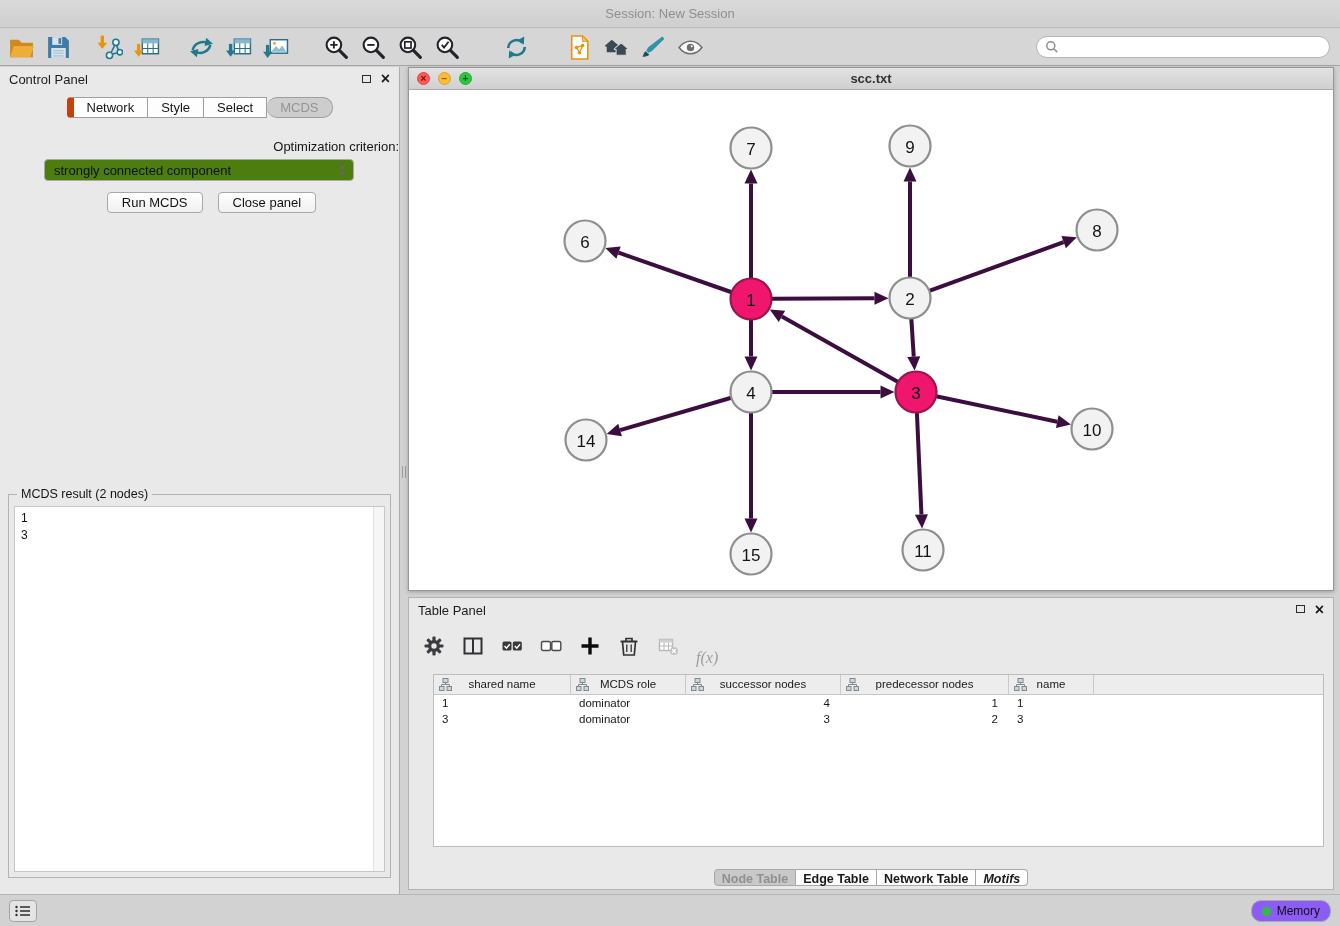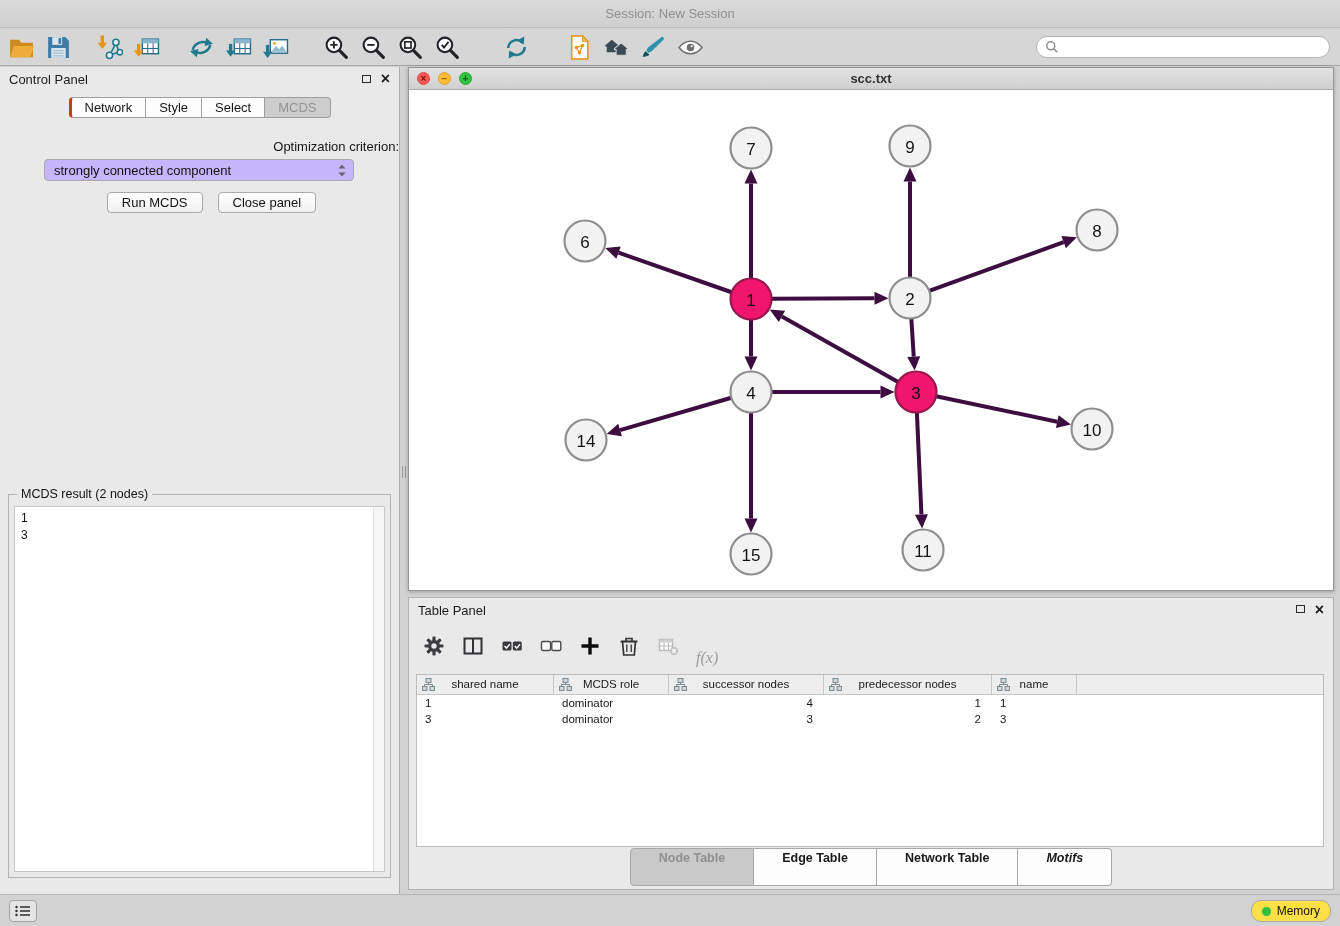--- a/index.html
+++ b/index.html
@@ -31,27 +31,27 @@
   .panel-header { position:relative; height:24px; }
   .panel-title { position:absolute; left:9px; top:5px; font-size:13px; color:#1c1c1c; }
   .float-icon { position:absolute; right:28px; top:8px; width:9px; height:8px;
     border:1.5px solid #2b2b2b; display:block; }
   .close-x { position:absolute; right:9px; top:3px; font-size:16px; font-weight:bold; color:#1c1c1c; line-height:18px; }
   .tp-header .float-icon { top:7px; } 
 
   .seg { position:absolute; top:30px; left:50%; transform:translateX(-50%); display:flex; }
   .seg-btn { height:21px; line-height:19px; padding:0 13px; background:#fdfdfd;
     border:1px solid #9f9f9f; border-left:none; font-size:13px; color:#161616; cursor:default; }
-  .seg-btn.first { border-left:3px solid #c2410c; border-radius:4px 0 0 4px; }
+  .seg-btn.first { border-left:7px solid #c2410c; border-radius:4px 0 0 4px; }
   .seg-btn.last { border-radius:0 4px 4px 0; }
-  .seg-btn.active { background:#cdcdcd; color:#949494; }
+  .seg-btn.active { background:#cdcdcd; color:#949494;border-radius:10px; }
 
   .opt-label { position:absolute; top:72px; left:0; right:0; text-align:right; font-size:13px; color:#151515; }
   .dropdown { position:absolute; top:92px; left:44px; width:310px; height:22px;
-    background:#c4b5fd; border:1px solid #a9a9a9; border-radius:4px;
+    background:#4d7c0f; border:1px solid #a9a9a9; border-radius:4px;
     display:flex; align-items:center; padding:0 6px 0 9px; }
   .dd-text { flex:1; font-size:13px; color:#111; }
   .btn-row { position:absolute; top:125px; left:0; right:0; display:flex; justify-content:center; gap:15px;padding-left:24px; }
   .mac-btn { height:21px; padding:0 14px; font-size:13px; color:#111;
     background:linear-gradient(#ffffff,#f0f0f0); border:1px solid #a9a9a9; border-radius:4px;
     font-family:"Liberation Sans", sans-serif; }
 
   .result-box { position:absolute; left:8px; top:427px; width:383px; height:384px;
     border:1px solid #b3b3b3;padding-left:20px; }
   .result-title { position:absolute; top:-8px; left:8px; background:#e9e9e9; padding:0 4px;
@@ -79,46 +79,46 @@
   .light.green { background:#31c443; border:1px solid #27aa35; color:#0b5c14; }
   .net-canvas { position:relative; width:924px; height:500px; background:#fff; }
   #graph-svg text { font-size:17px; font-family:"Liberation Sans", sans-serif; fill:#141414; }
 
   
   .table-panel { position:absolute; left:408px; top:597px; width:926px; height:293px;
     background:#e9e9e9; border:1px solid #b2b2b2; }
   .tp-header { position:relative; height:24px; }
   .tp-toolbar { position:absolute; top:34px; left:14px; height:28px; display:flex; align-items:center; gap:17px; }
   .fx-label { font-size:16px; font-style:italic; font-family:"Liberation Serif", serif; color:#9d9d9d;margin-top:24px; }
-  .tp-table { position:absolute; left:7px; right:9px; top:76px; height:173px;
+  .tp-table { position:absolute; left:24px; right:9px; top:76px; height:173px;
     background:#fff; border:1px solid #bdbdbd; overflow:hidden; }
   .thead { display:flex; height:20px; background:#ededed; border-bottom:1px solid #c6c6c6; }
   .th { position:relative; font-size:11.5px; color:#1a1a1a; text-align:center; line-height:19px;
     border-right:1px solid #c9c9c9; overflow:hidden; cursor:default; }
   .th .attr-ic { position:absolute; left:5px; top:3px; }
   .cfill { flex:1; border-right:none !important; }
   .trow { display:flex; height:16px; }
   .td { font-size:11.5px; color:#161616; line-height:16px; padding-left:8px; overflow:hidden; }
   .td.num { text-align:right; padding-left:0; padding-right:11px; }
   .c0 { width:137px; } .c1 { width:115px; } .c2 { width:155px; } .c3 { width:168px; } .c4 { width:85px; }
   .tp-tabs { position:absolute; left:0; right:0; bottom:3px; display:flex; justify-content:center; }
-  .tp-tab { height:38px; line-height:19px; padding:0 28px; background:#fdfdfd;
+  .tp-tab { height:17px; line-height:19px; padding:0 7px; background:#fdfdfd;
     border:1px solid #a8a8a8; border-left:none; font-size:12.5px; font-weight:bold; color:#1a1a1a; cursor:default; }
   .tp-tab.first { border-left:1px solid #a8a8a8; border-radius:4px 0 0 4px; }
   .tp-tab.last { border-radius:0 4px 4px 0;font-style:italic; }
   .tp-tab.active { background:#c9c9c9; color:#909090; }
 
   
   .statusbar { position:absolute; left:0; right:0; bottom:0; height:32px;
     background:#d2d2d2; border-top:1px solid #b6b6b6; }
   .status-left-btn { position:absolute; left:9px; top:5px; width:28px; height:22px;
     background:#e4e4e4; border:1px solid #a5a5a5; border-radius:4px;
     display:flex; align-items:center; justify-content:center; }
   .memory-btn { position:absolute; right:9px; top:5px; height:22px; padding:0 10px;
-    background:#fde047; border:1px solid #a9a9a9; border-radius:10px;
+    background:#8b5cf6; border:1px solid #a9a9a9; border-radius:10px;
     display:flex; align-items:center; gap:6px; font-size:12px; color:#111; }
   .mem-dot { width:9px; height:9px; border-radius:50%; background:#2fbf3f; display:inline-block; }
 </style>
 </head>
 <body>
 
 <div class="app">
 
   <div class="titlebar">
     <span>Session: New Session</span>

